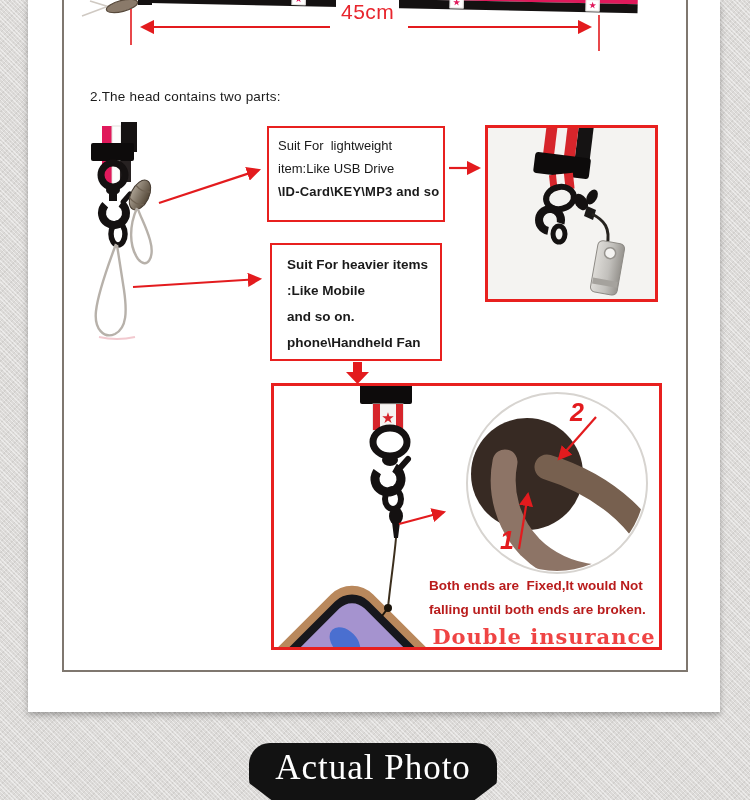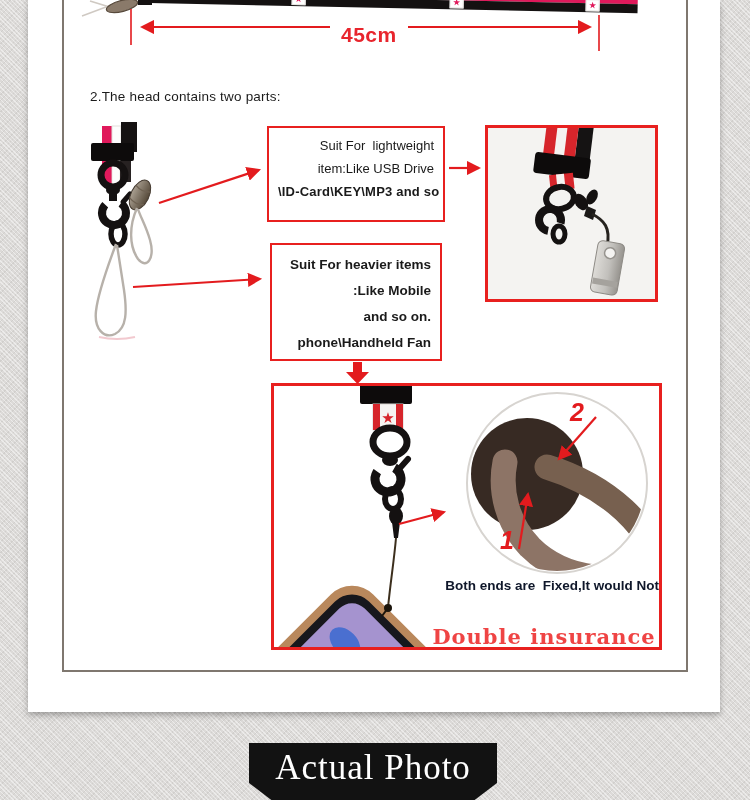--- a/index.html
+++ b/index.html
@@ -20,50 +20,50 @@
   #content-card { left:62px; top:-10px; width:626px; height:682px; background:#fff;
     border:2px solid #7f776f; }
   
   #top-strap { left:150px; top:-16px; width:488px; height:25px;
     transform:rotate(1.2deg); transform-origin:0 0; }
   #top-strap .pink { position:absolute; left:0; top:0; width:100%; height:10px; background:#e0195b; }
   #top-strap .black { position:absolute; left:0; top:10px; width:100%; height:9px; background:#141111; }
   .star-square { position:absolute; top:6px; width:14px; height:12px; background:#fff;
     border:1px solid #e8e6e3; color:#e0195b; font-size:9px; line-height:11px; text-align:center; }
   
-  .dim-text { left:336px; top:23px; color:#e8252d; font-size:21px; font-weight:bold;
+  .dim-text { left:336px; top:0; color:#e8252d; font-size:21px; font-weight:normal;
     background:#fff; padding:0 5px; letter-spacing:.5px; }
   
   .section-heading { left:90px; top:89px; font-size:13.5px; color:#1c1c1c; letter-spacing:.2px;text-align:right; }
   
   .callout { border:2px solid #e8201f; background:#fff; color:#1a1a1a; }
   #box-light { left:267px; top:126px; width:178px; height:96px; padding:6px 9px 0 9px;
     font-size:13px; line-height:23px; }
   #box-light .l2, #box-light .l3 { font-weight:bold; letter-spacing:.2px; }
-  #box-heavy { left:270px; top:243px; width:172px; height:118px; padding:7px 9px 0 6px;
+  #box-heavy { left:270px; top:243px; width:172px; height:118px; padding:7px 9px 0 15px;
     font-size:13.5px; line-height:26px; font-weight:bold; }
-  .callout div { white-space:pre;text-align:right; }
+  .callout div { white-space:pre; }
   
   #photo-box { left:485px; top:125px; width:173px; height:177px; border:3px solid #e8201f;
     background:#f4f3f1; }
   
   #big-box { left:271px; top:383px; width:391px; height:267px; border:3px solid #e8201f;
     background:#fff; }
   .inset-label { position:absolute; color:#e31b1e; font-size:25px; font-weight:bold;
     font-style:italic; font-family:"Liberation Sans",sans-serif; }
-  #insurance-caption { position:absolute; left:155px; top:188px; width:230px; text-align:right;
-    font-size:13.5px; font-weight:bold; line-height:24px; color:#0f172a; }
+  #insurance-caption { position:absolute; left:155px; top:188px; width:230px; text-align:left;
+    font-size:13.5px; font-weight:bold; line-height:24px; color:#b91c1c; }
   #insurance-caption div { white-space:pre; }
   #insurance-highlight { position:absolute; left:155px; top:238px; width:230px; text-align:center;
     color:#ef4444; font-size:21px; font-weight:bold; font-family:"DejaVu Serif", serif;
     letter-spacing:1px; }
   
   #actual-photo-banner { left:249px; top:743px; width:248px; height:57px; background:#121212;
     clip-path:polygon(0 0,100% 0,100% 70%,91% 100%,9% 100%,0 70%);
-    display:flex; align-items:flex-start; justify-content:center; }
+    display:flex; align-items:flex-start; justify-content:center;border-radius:21px; }
   #actual-photo-banner span { color:#ffffff; font-family:"Liberation Serif", serif;
     font-size:35px; letter-spacing:1px; margin-top:5px; }
   svg { display:block; }
   #arrow-overlay { left:0; top:0; pointer-events:none; }
 </style>
 </head>
 <body>
 
 <div id="root">
 
@@ -215,20 +215,21 @@
       <g clip-path="url(#insetClip)">
         <circle cx="253" cy="88" r="56" fill="#372a23"></circle>
         <path d="M231 76 C 225 106, 234 138, 256 161 C 272 177, 295 188, 320 191" stroke="#8d7466" stroke-width="25" fill="none" stroke-linecap="round"></path>
         <path d="M273 81 C 299 89, 327 103, 350 124 C 366 139, 377 155, 384 170" stroke="#77604f" stroke-width="25" fill="none" stroke-linecap="round"></path>
       </g>
     </svg>
     <div class="inset-label" style="left:296px;top:12px">2</div>
     <div class="inset-label" style="left:226px;top:140px">1</div>
     <div id="insurance-caption">
       <div>Both ends are  Fixed,It would Not</div>
+      <div>falling until both ends are broken.</div>
     </div>
     <div id="insurance-highlight">Double insurance</div>
   </div>
 
   <svg class="abs" id="arrow-overlay" width="750" height="800" viewBox="0 0 750 800">
     <defs>
       <marker id="ah" viewBox="0 0 10 10" refX="8.5" refY="5" markerWidth="6.5" markerHeight="6.5" orient="auto-start-reverse">
         <path d="M0 0 L10 5 L0 10 z" fill="#e31b1e"></path>
       </marker>
     </defs>

